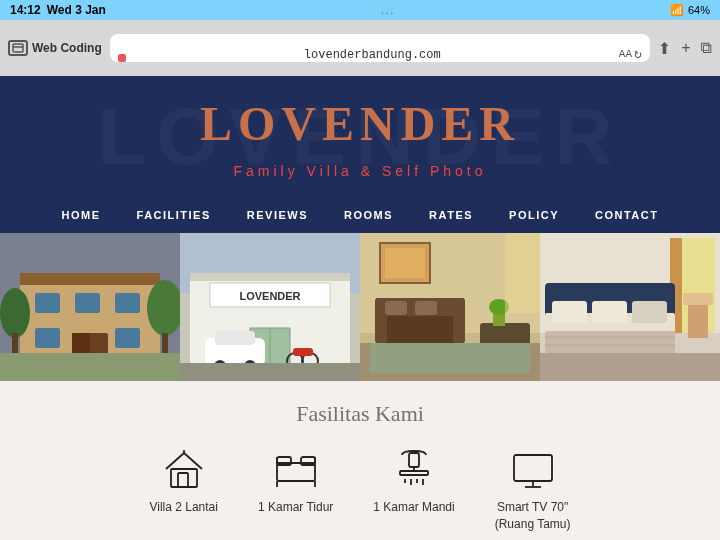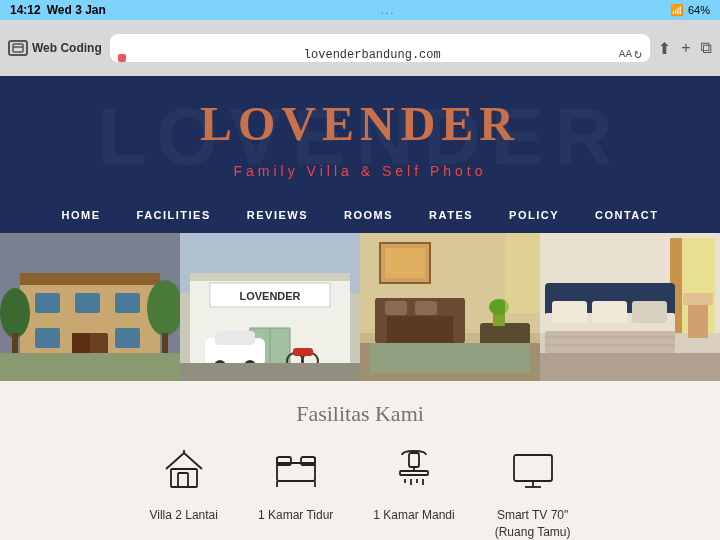--- a/index.html
+++ b/index.html
@@ -194,21 +194,21 @@
     .facilities-grid {
       display: flex;
       justify-content: center;
       gap: 40px;
       margin-top: 10px;
     }
     .facility-item {
       display: flex;
       flex-direction: column;
       align-items: center;
-      gap: 16px;
+      gap: 8px;
     }
     .facility-icon {
       width: 52px;
       height: 44px;
       display: flex;
       align-items: center;
       justify-content: center;
     }
     .facility-icon svg {
       width: 44px;

